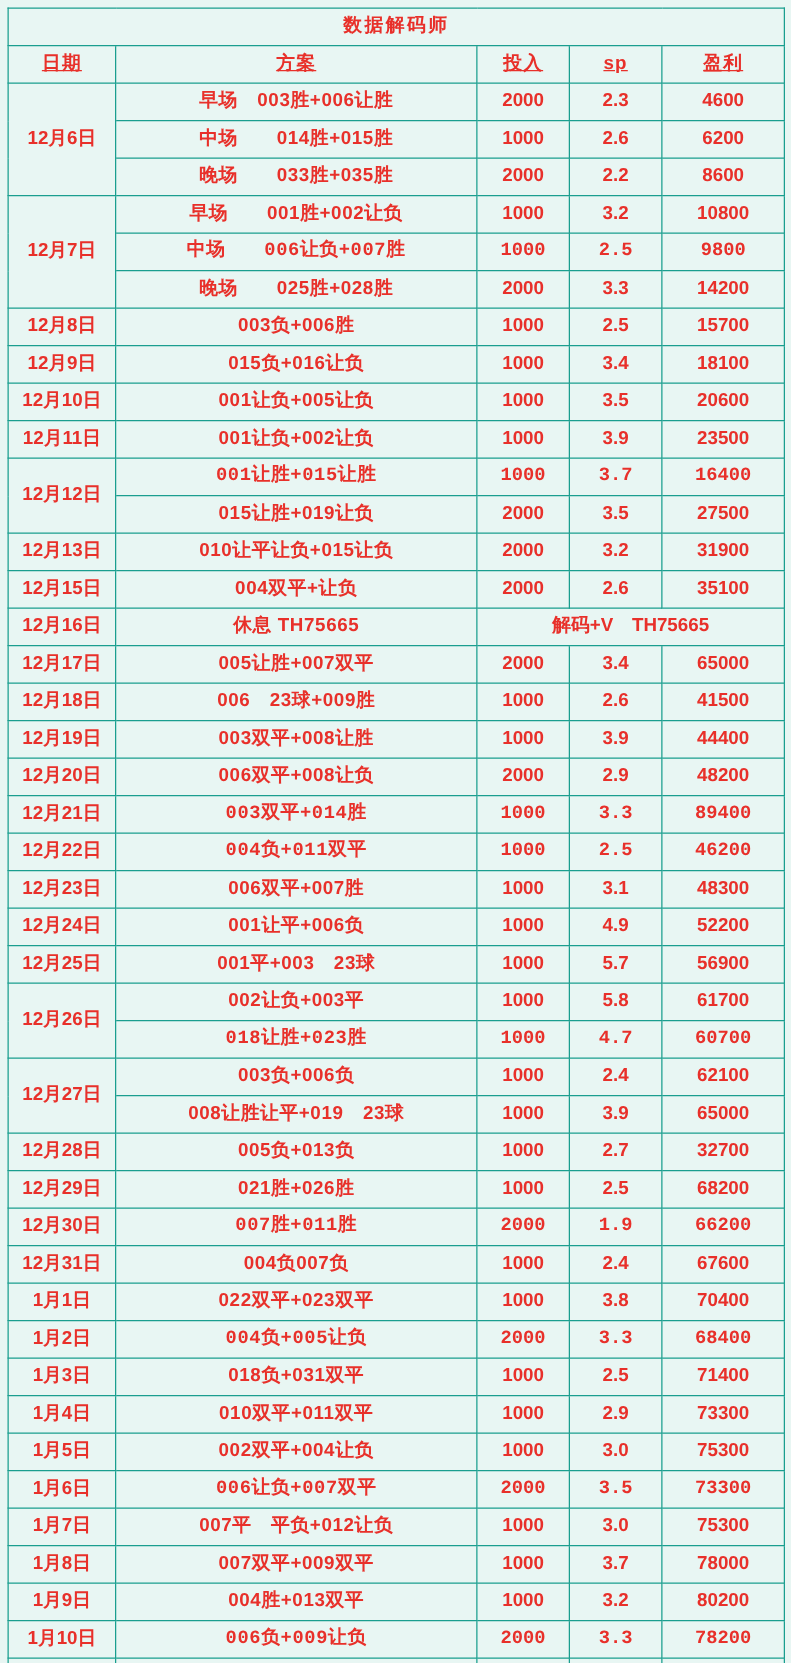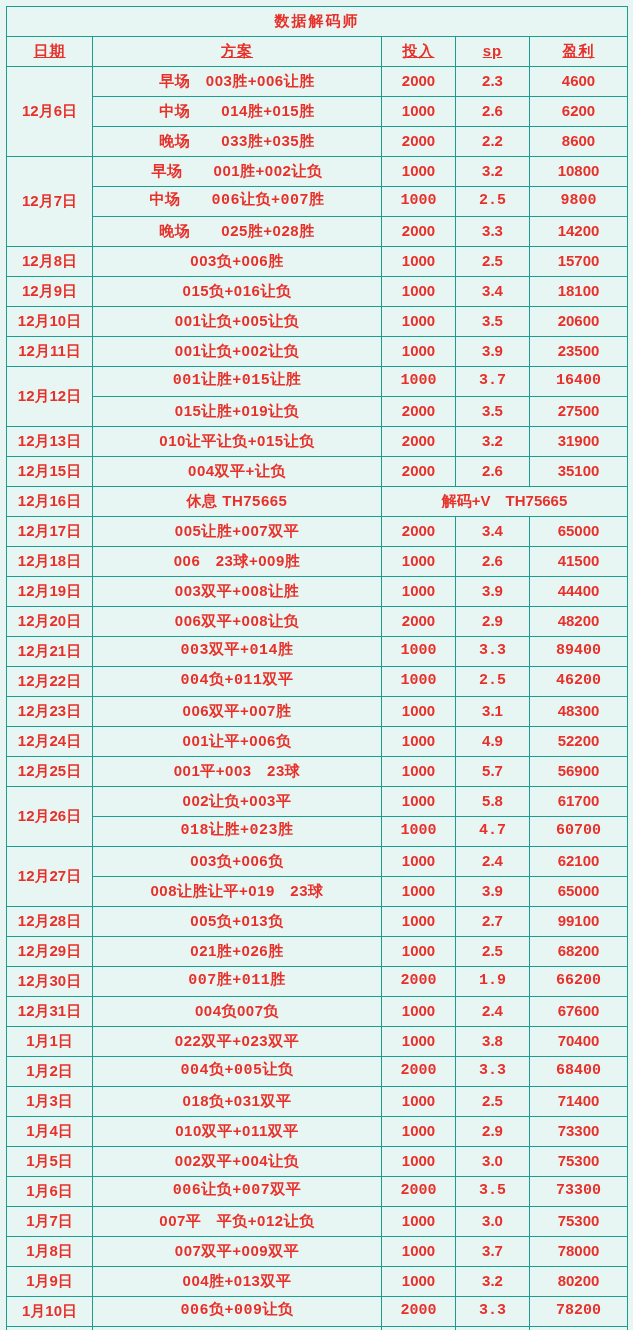--- a/index.html
+++ b/index.html
@@ -269,21 +269,21 @@
           <td class="plan">008让胜让平+019　23球</td>
           <td class="">1000</td>
           <td class="">3.9</td>
           <td class="">65000</td>
         </tr>
         <tr>
           <td class="date-cell">12月28日</td>
           <td class="plan">005负+013负</td>
           <td class="">1000</td>
           <td class="">2.7</td>
-          <td class="">99100</td>
+          <td class="">32700</td>
         </tr>
         <tr>
           <td class="date-cell">12月29日</td>
           <td class="plan">021胜+026胜</td>
           <td class="">1000</td>
           <td class="">2.5</td>
           <td class="">68200</td>
         </tr>
         <tr>
           <td class="date-cell">12月30日</td>

